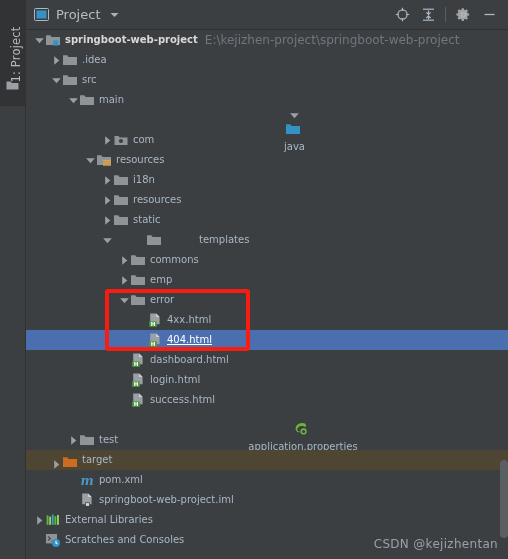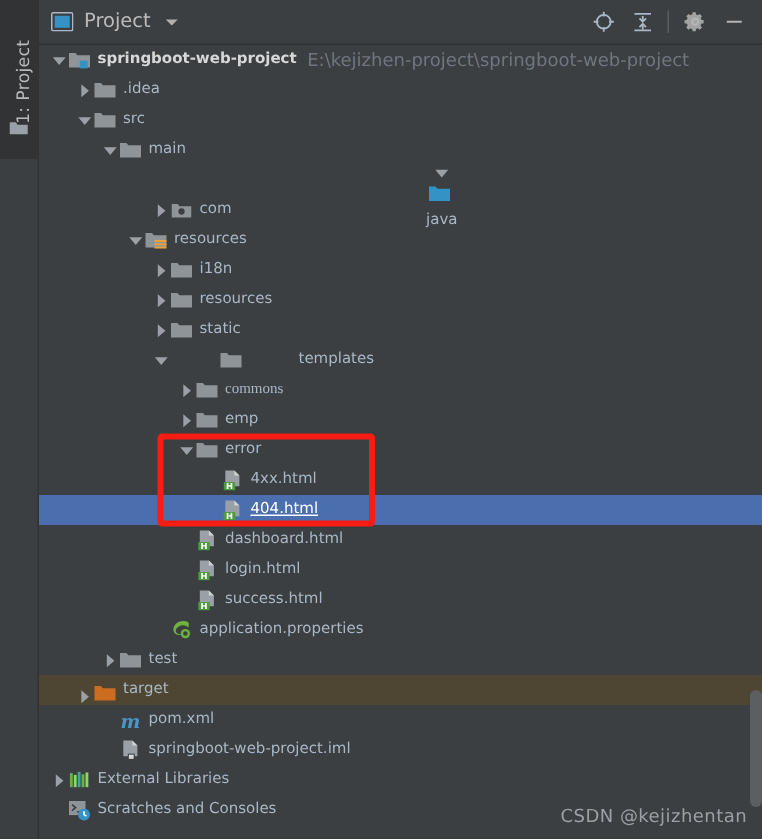--- a/index.html
+++ b/index.html
@@ -243,21 +243,21 @@
       </div>
       <div class="row" style="padding-left: 76px; gap: 33px;">
         <svg viewBox="0 0 11 11" class="arrow">
           <path d="M1.2 3.2h8.6L5.5 8.3z" fill="#9aa0a6"></path>
         </svg>
         <svg viewBox="0 0 16 16" class="ico">
           <path d="M1 3.3h4.3l1.3 1.6H15v8.1H1z" fill="#8f9499"></path>
         </svg>
         <span class="lbl">templates</span>
       </div>
-      <div class="row" style="padding-left: 93px; font-family: Liberation Serif, serif;">
+      <div class="row" style="padding-left: 93px;">
         <svg viewBox="0 0 11 11" class="arrow">
           <path d="M3.2 1.2v8.6L8.3 5.5z" fill="#9aa0a6"></path>
         </svg>
         <svg viewBox="0 0 16 16" class="ico">
           <path d="M1 3.3h4.3l1.3 1.6H15v8.1H1z" fill="#8f9499"></path>
         </svg>
         <span class="lbl">commons</span>
       </div>
       <div class="row" style="padding-left: 93px;">
         <svg viewBox="0 0 11 11" class="arrow">
@@ -320,21 +320,21 @@
       <div class="row" style="padding-left: 93px;">
         <span class="spacer"></span>
         <svg viewBox="0 0 16 16" class="ico">
           <path d="M3.2 1.6h6l3.4 3.4v7.2H3.2z" fill="#9aa0a6"></path>
           <path d="M9.2 1.6l3.4 3.4H9.2z" fill="#cfd3d6"></path>
           <rect x="2.2" y="9.4" width="7.6" height="5.4" fill="#4e9a3f"></rect>
           <text x="6" y="13.8" font-size="5.6" font-family="DejaVu Sans, sans-serif" fill="#ffffff" text-anchor="middle" font-weight="bold">H</text>
         </svg>
         <span class="lbl">success.html</span>
       </div>
-      <div class="row" style="padding-left: 76px;">
+      <div class="row" style="padding-left: 76px; flex-direction: column;">
         <span class="spacer"></span>
         <svg viewBox="0 0 16 16" class="ico">
           <path d="M12.5 2.8c-2.4-1.3-6.4-.9-8.6 1.5-2 2.2-1.6 5.3.6 6.6 1.1.7 2.6.6 3.6-.2-2 .4-3.4-.4-3.8-1.6-.5-1.6.9-3.4 3.1-4 1.9-.5 3.9-.1 5.1 1.2.5-1.2.5-2.5 0-3.5z" fill="#6db33f"></path>
           <circle cx="10.6" cy="10.4" r="3.1" fill="#6db33f"></circle>
           <circle cx="10.6" cy="10.4" r="1.5" fill="#3c3f41"></circle>
         </svg>
         <span class="lbl">application.properties</span>
       </div>
       <div class="row" style="padding-left: 42px;">
         <svg viewBox="0 0 11 11" class="arrow">

